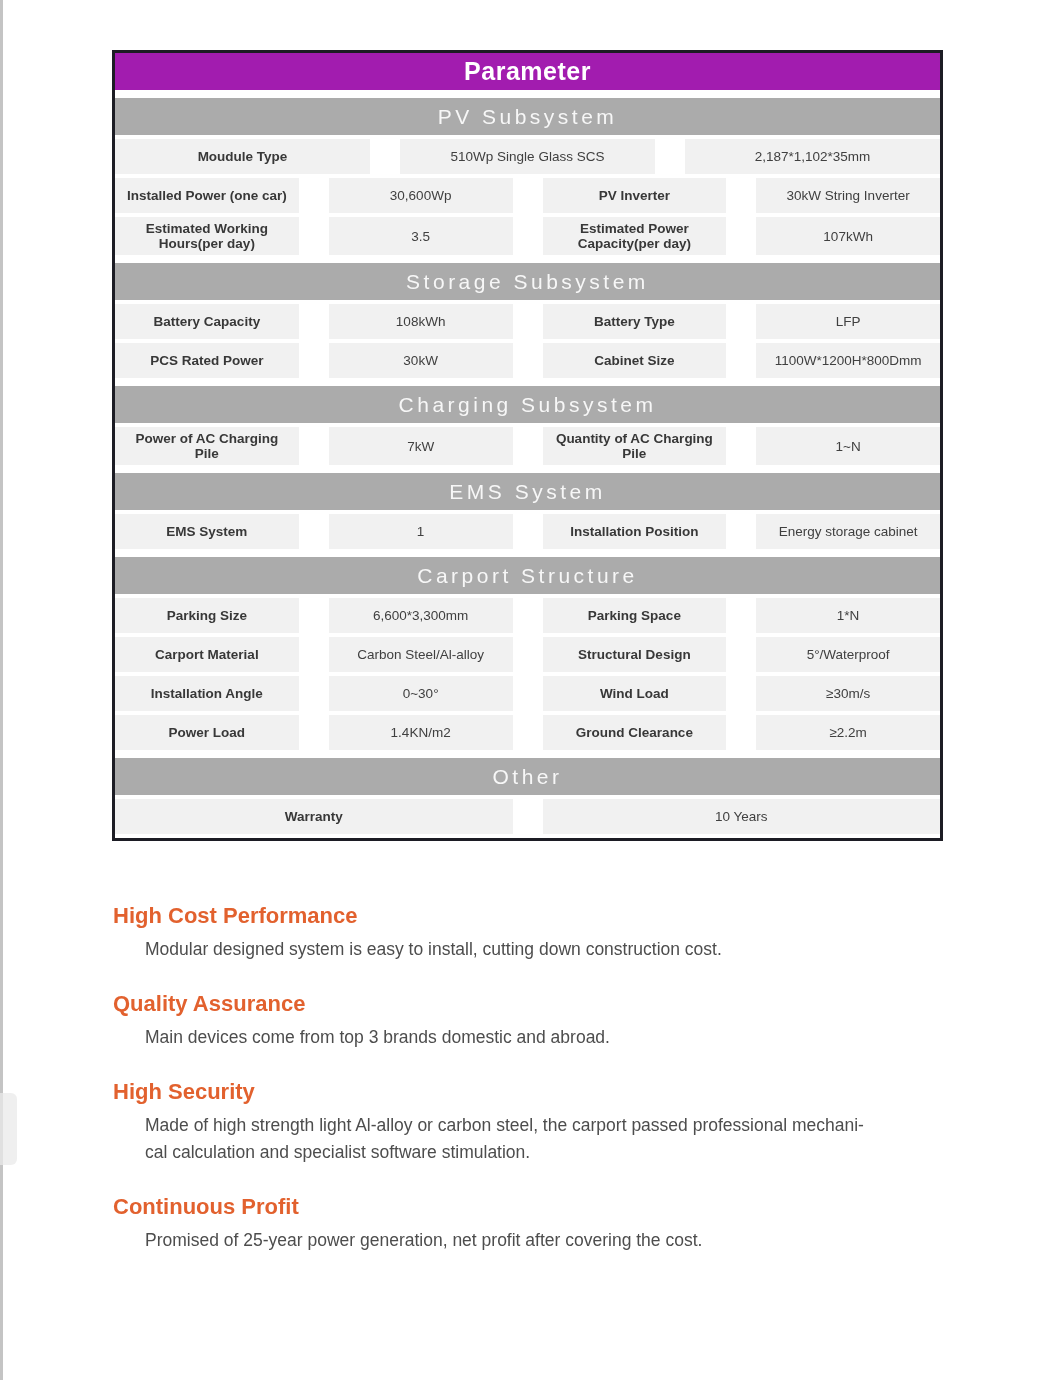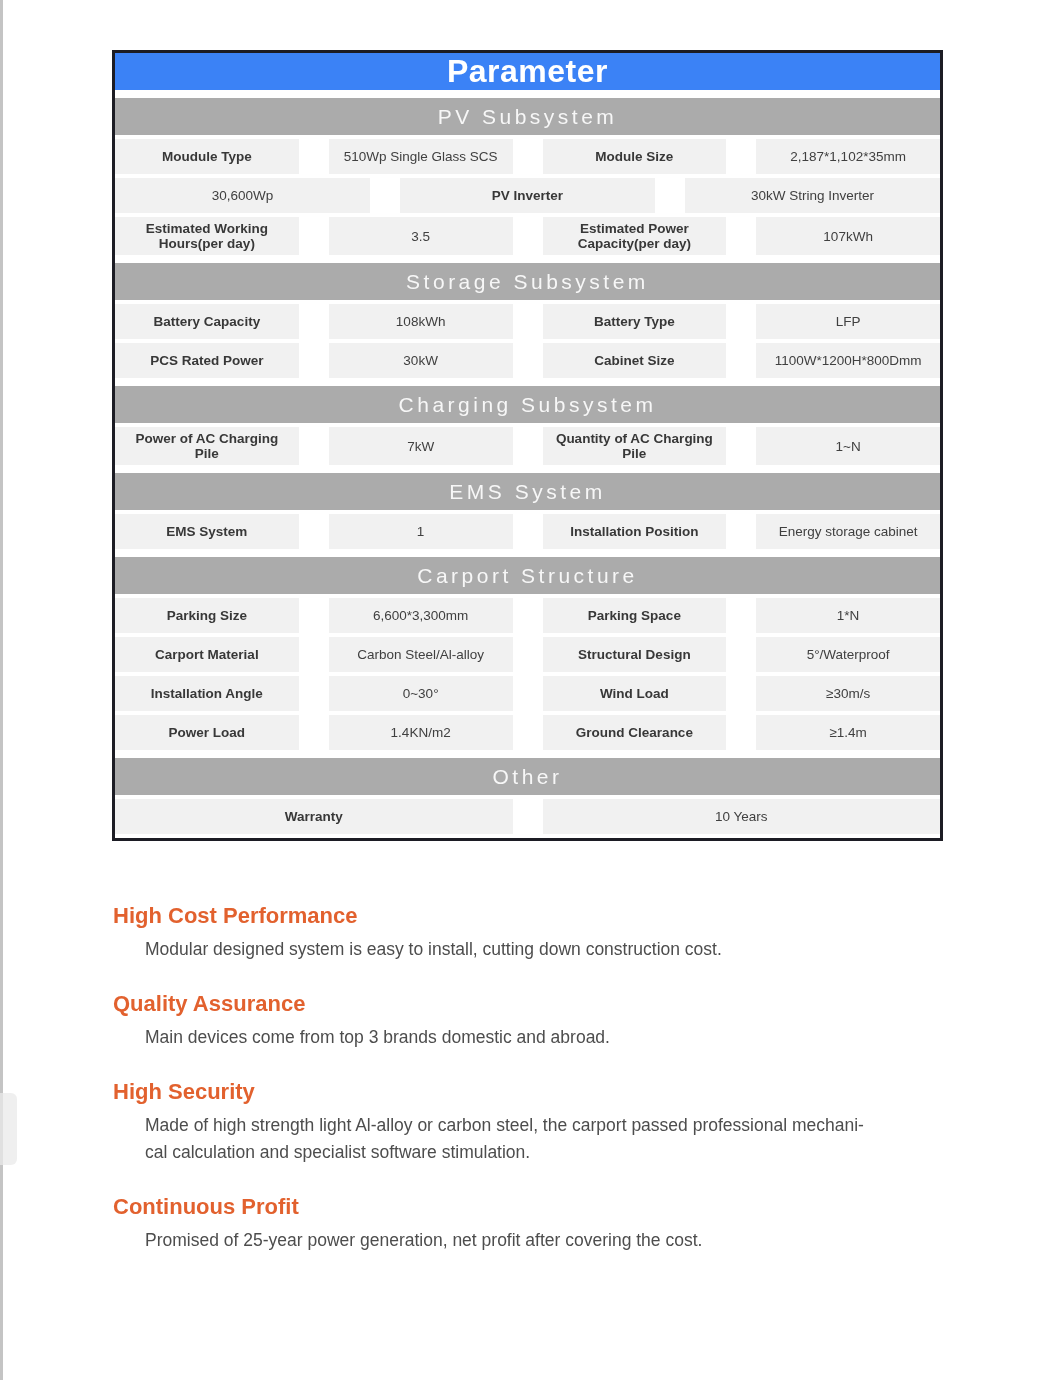--- a/index.html
+++ b/index.html
@@ -27,23 +27,23 @@
   
   .tbl {
     position:absolute; left:112px; top:50px;
     width:831px;
     background:#ffffff;
     border:3px solid #1c1c24;
     padding-bottom:4px;
   }
   .title-bar {
     height:37px; line-height:37px;
-    background:#3b82f6;
+    background:#a21caf;
     color:#ffffff;
-    font-size:32px; font-weight:bold;
+    font-size:25px; font-weight:bold;
     text-align:center;
     letter-spacing:.5px;
   }
   .section-bar {
     height:37px; line-height:37px;
     margin-top:8px;
     background:#ababab;
     color:#f7f7f7;
     font-size:21px; font-weight:400;
     text-align:center;
@@ -97,24 +97,24 @@
   <div class="edge-line"></div>
   <div class="edge-blob"></div>
 
   <div class="tbl">
     <div class="title-bar">Parameter</div>
 
     <div class="section-bar">PV Subsystem</div>
     <div class="row">
       <div class="cell label">Moudule Type</div>
       <div class="cell value">510Wp Single Glass SCS</div>
-      <div class="cell label">Module Size</div>
       <div class="cell value">2,187*1,102*35mm</div>
     </div>
     <div class="row">
+      <div class="cell label">Installed Power (one car)</div>
       <div class="cell value">30,600Wp</div>
       <div class="cell label">PV Inverter</div>
       <div class="cell value">30kW String Inverter</div>
     </div>
     <div class="row">
       <div class="cell label">Estimated Working
 Hours(per day)</div>
       <div class="cell value">3.5</div>
       <div class="cell label">Estimated Power
 Capacity(per day)</div>
@@ -167,21 +167,21 @@
     <div class="row">
       <div class="cell label">Installation Angle</div>
       <div class="cell value">0~30°</div>
       <div class="cell label">Wind Load</div>
       <div class="cell value">≥30m/s</div>
     </div>
     <div class="row">
       <div class="cell label">Power Load</div>
       <div class="cell value">1.4KN/m2</div>
       <div class="cell label">Ground Clearance</div>
-      <div class="cell value">≥1.4m</div>
+      <div class="cell value">≥2.2m</div>
     </div>
 
     <div class="section-bar">Other</div>
     <div class="row">
       <div class="cell label wide">Warranty</div>
       <div class="cell value wide">10 Years</div>
     </div>
   </div>
 
   <div class="features">

